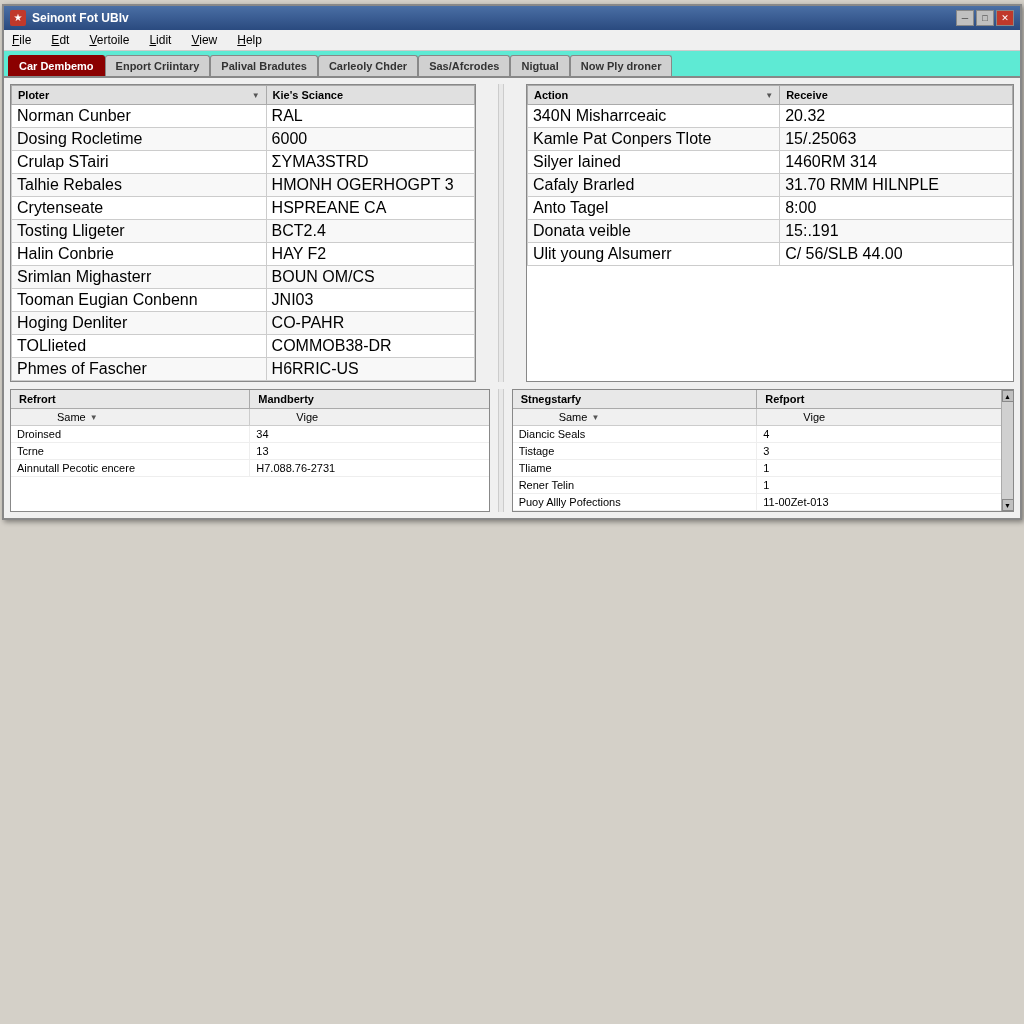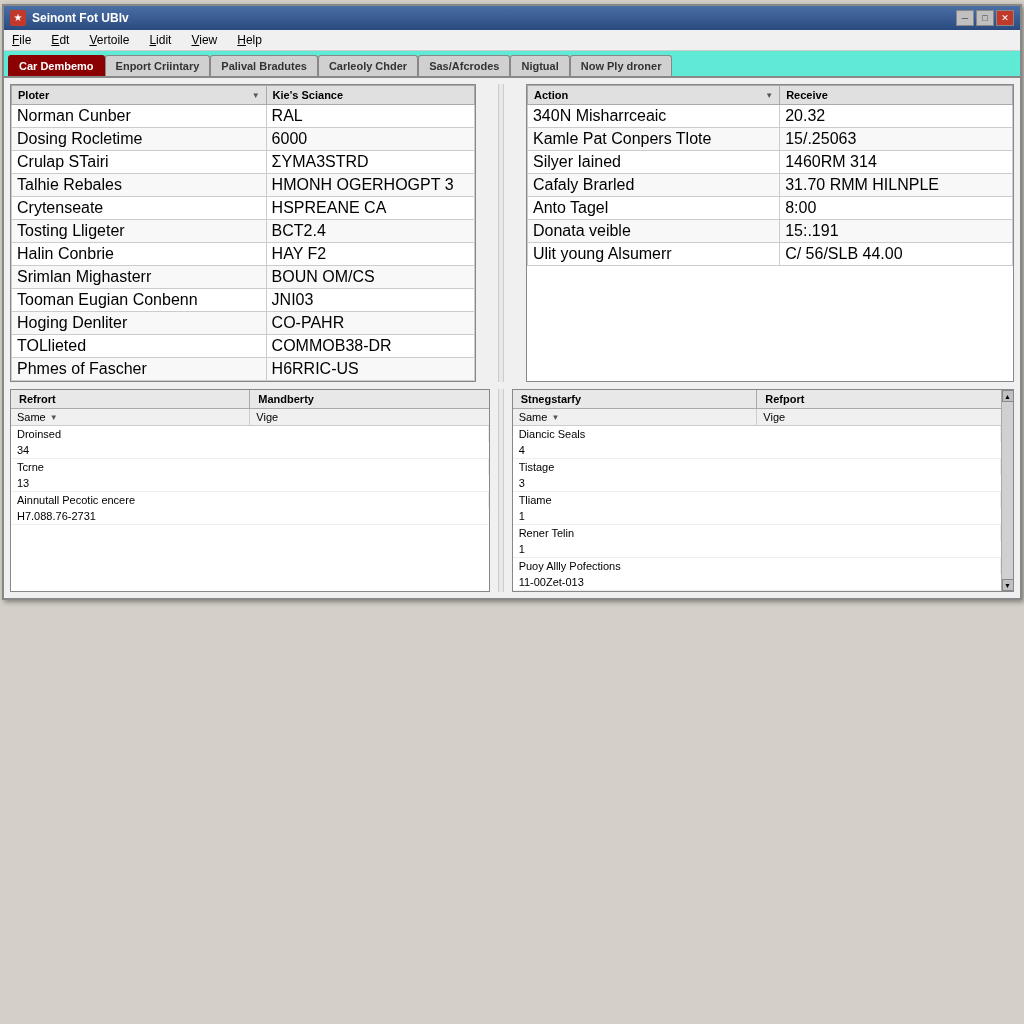--- a/index.html
+++ b/index.html
@@ -174,26 +174,26 @@
       border-bottom: 1px solid #ccc;
     }
     .bottom-sub-cell {
       padding: 2px 6px;
       font-size: 11px;
       flex: 1;
       border-right: 1px solid #ccc;
       display: flex;
       align-items: center;
       gap: 4px;
+      margin-left: 40px;
     }
     .bottom-sub-cell:last-child { border-right: none; }
     .bottom-panel-row {
       display: flex;
       border-bottom: 1px solid #eee;
-      flex-direction: column;
     }
     .bottom-cell {
       padding: 2px 6px;
       font-size: 11px;
       flex: 1;
       border-right: 1px solid #eee;
     }
     .bottom-cell:last-child { border-right: none; }
     .right-panel-header {
       display: flex;

